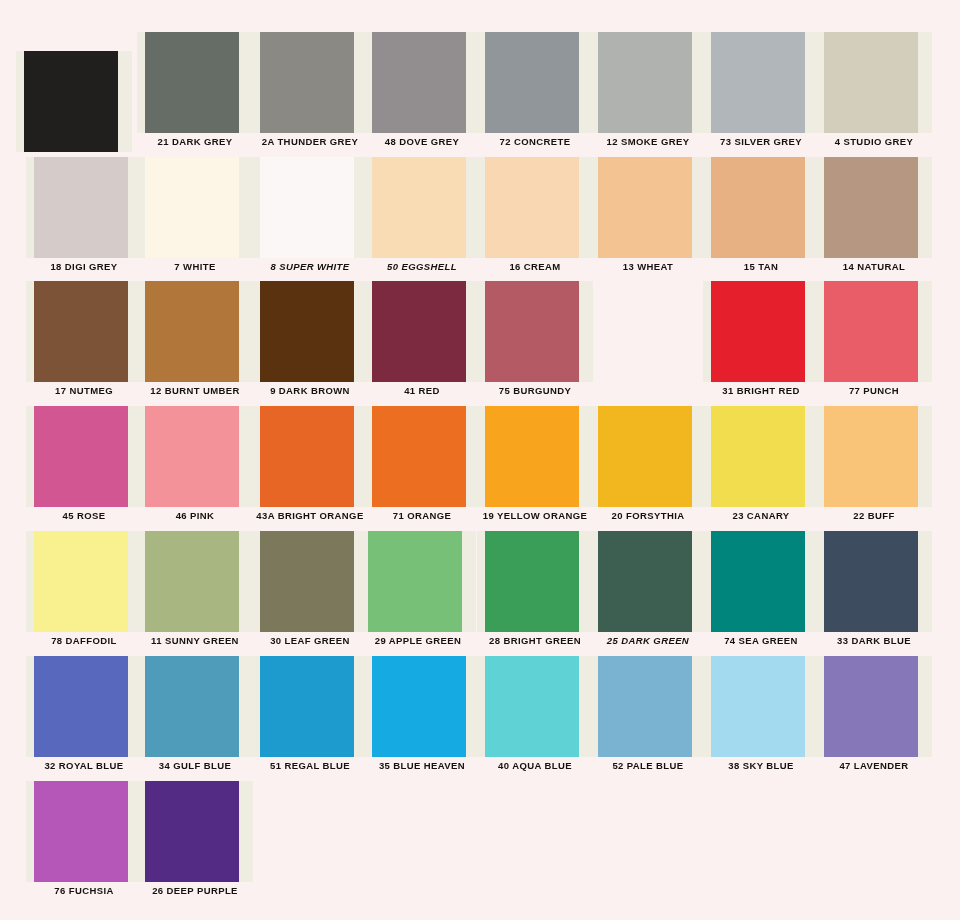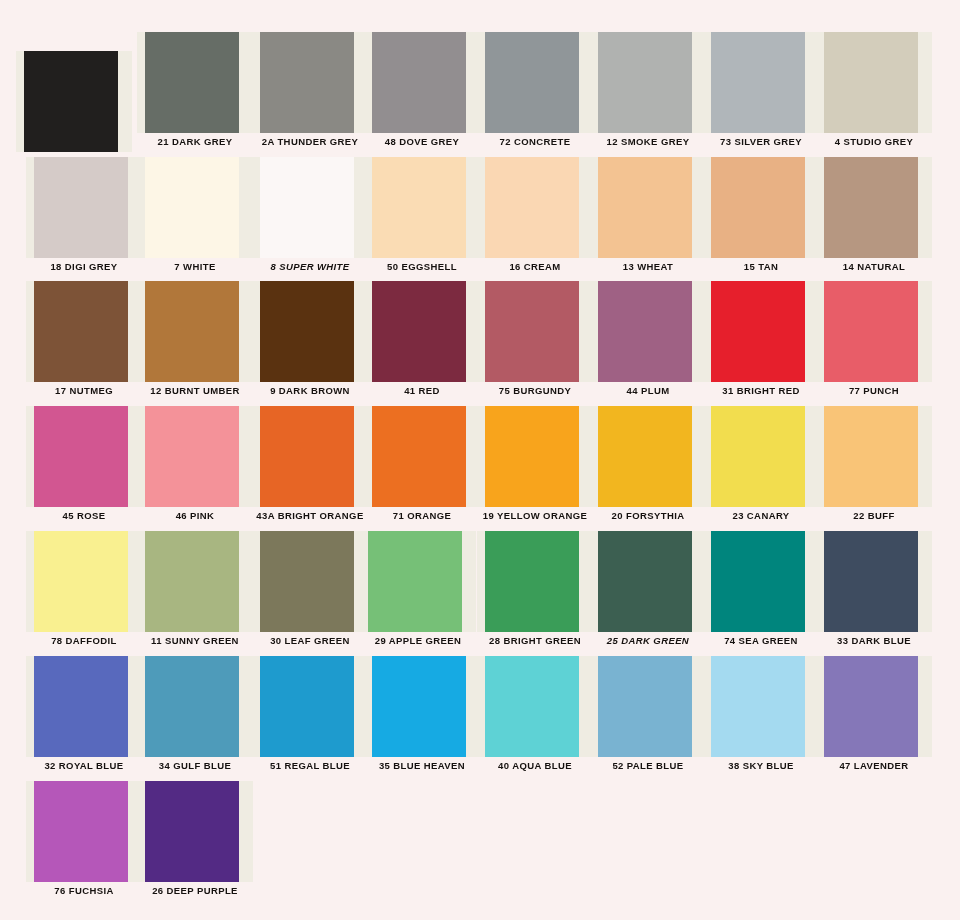--- a/index.html
+++ b/index.html
@@ -132,234 +132,228 @@
           <div class="swatch" title="7 WHITE" style="background: rgb(253, 246, 230);"></div>
         </div>
         <div class="label">7 WHITE</div>
       </div>
       <div class="cell" style="left: 252px; font-style: italic;">
         <div class="card" style="background: rgb(239, 236, 226);">
           <div class="swatch" title="8 SUPER WHITE" style="background: rgb(251, 247, 246);"></div>
         </div>
         <div class="label">8 SUPER WHITE</div>
       </div>
+      <div class="cell" style="left: 364px; font-style: italic;">
+        <div class="card" style="background: rgb(239, 236, 226);">
+          <div class="swatch" title="50 EGGSHELL" style="background: rgb(250, 220, 180);"></div>
+        </div>
+        <div class="label">50 EGGSHELL</div>
+      </div>
+      <div class="cell" style="left: 477px;">
+        <div class="card" style="background: rgb(239, 236, 226);">
+          <div class="swatch" title="16 CREAM" style="background: rgb(250, 215, 179);"></div>
+        </div>
+        <div class="label">16 CREAM</div>
+      </div>
+      <div class="cell" style="left: 590px;">
+        <div class="card" style="background: rgb(239, 236, 226);">
+          <div class="swatch" title="13 WHEAT" style="background: rgb(243, 195, 146);"></div>
+        </div>
+        <div class="label">13 WHEAT</div>
+      </div>
+      <div class="cell" style="left: 703px;">
+        <div class="card" style="background: rgb(239, 236, 226);">
+          <div class="swatch" title="15 TAN" style="background: rgb(232, 177, 132);"></div>
+        </div>
+        <div class="label">15 TAN</div>
+      </div>
+      <div class="cell" style="left: 816px;">
+        <div class="card" style="background: rgb(239, 236, 226);">
+          <div class="swatch" title="14 NATURAL" style="background: rgb(182, 151, 129);"></div>
+        </div>
+        <div class="label">14 NATURAL</div>
+      </div>
+    </div>
+    <div class="row" style="top: 281px;">
+      <div class="cell" style="left: 26px;">
+        <div class="card" style="background: rgb(239, 236, 226);">
+          <div class="swatch" title="17 NUTMEG" style="background: rgb(125, 83, 55);"></div>
+        </div>
+        <div class="label">17 NUTMEG</div>
+      </div>
+      <div class="cell" style="left: 137px;">
+        <div class="card" style="background: rgb(239, 236, 226);">
+          <div class="swatch" title="10 BURNT UMBER" style="background: rgb(177, 119, 58);"></div>
+        </div>
+        <div class="label">12 BURNT UMBER</div>
+      </div>
+      <div class="cell" style="left: 252px;">
+        <div class="card" style="background: rgb(239, 236, 226);">
+          <div class="swatch" title="9 DARK BROWN" style="background: rgb(90, 50, 16);"></div>
+        </div>
+        <div class="label">9 DARK BROWN</div>
+      </div>
       <div class="cell" style="left: 364px;">
         <div class="card" style="background: rgb(239, 236, 226);">
-          <div class="swatch" title="50 EGGSHELL" style="background: rgb(250, 220, 180);"></div>
-        </div>
-        <div class="label">50 EGGSHELL</div>
-      </div>
-      <div class="cell" style="left: 477px;">
-        <div class="card" style="background: rgb(239, 236, 226);">
-          <div class="swatch" title="16 CREAM" style="background: rgb(250, 215, 179);"></div>
-        </div>
-        <div class="label">16 CREAM</div>
+          <div class="swatch" title="41 RED" style="background: rgb(124, 42, 64);"></div>
+        </div>
+        <div class="label">41 RED</div>
+      </div>
+      <div class="cell" style="left: 477px;">
+        <div class="card" style="background: rgb(239, 236, 226);">
+          <div class="swatch" title="75 BURGUNDY" style="background: rgb(179, 90, 100);"></div>
+        </div>
+        <div class="label">75 BURGUNDY</div>
+      </div>
+      <div class="cell" style="left: 703px;">
+        <div class="card" style="background: rgb(239, 236, 226);">
+          <div class="swatch" title="31 BRIGHT RED" style="background: rgb(230, 31, 44);"></div>
+        </div>
+        <div class="label">31 BRIGHT RED</div>
+      </div>
+      <div class="cell" style="left: 816px;">
+        <div class="card" style="background: rgb(239, 236, 226);">
+          <div class="swatch" title="77 PUNCH" style="background: rgb(232, 93, 104);"></div>
+        </div>
+        <div class="label">77 PUNCH</div>
+      </div>
+    </div>
+    <div class="row" style="top: 406px;">
+      <div class="cell" style="left: 26px;">
+        <div class="card" style="background: rgb(239, 236, 226);">
+          <div class="swatch" title="45 ROSE" style="background: rgb(210, 86, 145);"></div>
+        </div>
+        <div class="label">45 ROSE</div>
+      </div>
+      <div class="cell" style="left: 137px;">
+        <div class="card" style="background: rgb(239, 236, 226);">
+          <div class="swatch" title="46 PINK" style="background: rgb(244, 146, 153);"></div>
+        </div>
+        <div class="label">46 PINK</div>
+      </div>
+      <div class="cell" style="left: 252px;">
+        <div class="card" style="background: rgb(239, 236, 226);">
+          <div class="swatch" title="43A BRIGHT ORANGE" style="background: rgb(231, 101, 37);"></div>
+        </div>
+        <div class="label">43A BRIGHT ORANGE</div>
+      </div>
+      <div class="cell" style="left: 364px;">
+        <div class="card" style="background: rgb(239, 236, 226);">
+          <div class="swatch" title="71 ORANGE" style="background: rgb(236, 111, 33);"></div>
+        </div>
+        <div class="label">71 ORANGE</div>
+      </div>
+      <div class="cell" style="left: 477px;">
+        <div class="card" style="background: rgb(239, 236, 226);">
+          <div class="swatch" title="19 YELLOW ORANGE" style="background: rgb(248, 164, 28);"></div>
+        </div>
+        <div class="label">19 YELLOW ORANGE</div>
       </div>
       <div class="cell" style="left: 590px;">
         <div class="card" style="background: rgb(239, 236, 226);">
-          <div class="swatch" title="13 WHEAT" style="background: rgb(243, 195, 146);"></div>
-        </div>
-        <div class="label">13 WHEAT</div>
-      </div>
-      <div class="cell" style="left: 703px;">
-        <div class="card" style="background: rgb(239, 236, 226);">
-          <div class="swatch" title="15 TAN" style="background: rgb(232, 177, 132);"></div>
-        </div>
-        <div class="label">15 TAN</div>
-      </div>
-      <div class="cell" style="left: 816px;">
-        <div class="card" style="background: rgb(239, 236, 226);">
-          <div class="swatch" title="14 NATURAL" style="background: rgb(182, 151, 129);"></div>
-        </div>
-        <div class="label">14 NATURAL</div>
-      </div>
-    </div>
-    <div class="row" style="top: 281px;">
-      <div class="cell" style="left: 26px;">
-        <div class="card" style="background: rgb(239, 236, 226);">
-          <div class="swatch" title="17 NUTMEG" style="background: rgb(125, 83, 55);"></div>
-        </div>
-        <div class="label">17 NUTMEG</div>
-      </div>
-      <div class="cell" style="left: 137px;">
-        <div class="card" style="background: rgb(239, 236, 226);">
-          <div class="swatch" title="10 BURNT UMBER" style="background: rgb(177, 119, 58);"></div>
-        </div>
-        <div class="label">12 BURNT UMBER</div>
-      </div>
-      <div class="cell" style="left: 252px;">
-        <div class="card" style="background: rgb(239, 236, 226);">
-          <div class="swatch" title="9 DARK BROWN" style="background: rgb(90, 50, 16);"></div>
-        </div>
-        <div class="label">9 DARK BROWN</div>
+          <div class="swatch" title="20 FORSYTHIA" style="background: rgb(242, 182, 31);"></div>
+        </div>
+        <div class="label">20 FORSYTHIA</div>
+      </div>
+      <div class="cell" style="left: 703px;">
+        <div class="card" style="background: rgb(239, 236, 226);">
+          <div class="swatch" title="23 CANARY" style="background: rgb(242, 221, 78);"></div>
+        </div>
+        <div class="label">23 CANARY</div>
+      </div>
+      <div class="cell" style="left: 816px;">
+        <div class="card" style="background: rgb(239, 236, 226);">
+          <div class="swatch" title="22 BUFF" style="background: rgb(249, 196, 119);"></div>
+        </div>
+        <div class="label">22 BUFF</div>
+      </div>
+    </div>
+    <div class="row" style="top: 531px;">
+      <div class="cell" style="left: 26px;">
+        <div class="card" style="background: rgb(239, 236, 226);">
+          <div class="swatch" title="78 DAFFODIL" style="background: rgb(249, 240, 144);"></div>
+        </div>
+        <div class="label">78 DAFFODIL</div>
+      </div>
+      <div class="cell" style="left: 137px;">
+        <div class="card" style="background: rgb(239, 236, 226);">
+          <div class="swatch" title="11 SUNNY GREEN" style="background: rgb(168, 182, 129);"></div>
+        </div>
+        <div class="label">11 SUNNY GREEN</div>
+      </div>
+      <div class="cell" style="left: 252px;">
+        <div class="card" style="background: rgb(239, 236, 226);">
+          <div class="swatch" title="30 LEAF GREEN" style="background: rgb(124, 120, 91);"></div>
+        </div>
+        <div class="label">30 LEAF GREEN</div>
+      </div>
+      <div class="cell" style="left: 360px;">
+        <div class="card" style="background: rgb(239, 236, 226);">
+          <div class="swatch" title="29 APPLE GREEN" style="background: rgb(118, 192, 119);"></div>
+        </div>
+        <div class="label">29 APPLE GREEN</div>
+      </div>
+      <div class="cell" style="left: 477px;">
+        <div class="card" style="background: rgb(239, 236, 226);">
+          <div class="swatch" title="28 BRIGHT GREEN" style="background: rgb(58, 157, 88);"></div>
+        </div>
+        <div class="label">28 BRIGHT GREEN</div>
+      </div>
+      <div class="cell" style="left: 590px; font-style: italic;">
+        <div class="card" style="background: rgb(239, 236, 226);">
+          <div class="swatch" title="25 DARK GREEN" style="background: rgb(60, 95, 81);"></div>
+        </div>
+        <div class="label">25 DARK GREEN</div>
+      </div>
+      <div class="cell" style="left: 703px;">
+        <div class="card" style="background: rgb(239, 236, 226);">
+          <div class="swatch" title="74 SEA GREEN" style="background: rgb(0, 133, 125);"></div>
+        </div>
+        <div class="label">74 SEA GREEN</div>
+      </div>
+      <div class="cell" style="left: 816px;">
+        <div class="card" style="background: rgb(239, 236, 226);">
+          <div class="swatch" title="33 DARK BLUE" style="background: rgb(62, 76, 96);"></div>
+        </div>
+        <div class="label">33 DARK BLUE</div>
+      </div>
+    </div>
+    <div class="row" style="top: 656px;">
+      <div class="cell" style="left: 26px;">
+        <div class="card" style="background: rgb(239, 236, 226);">
+          <div class="swatch" title="32 ROYAL BLUE" style="background: rgb(88, 105, 189);"></div>
+        </div>
+        <div class="label">32 ROYAL BLUE</div>
+      </div>
+      <div class="cell" style="left: 137px;">
+        <div class="card" style="background: rgb(239, 236, 226);">
+          <div class="swatch" title="34 GULF BLUE" style="background: rgb(78, 155, 186);"></div>
+        </div>
+        <div class="label">34 GULF BLUE</div>
+      </div>
+      <div class="cell" style="left: 252px;">
+        <div class="card" style="background: rgb(239, 236, 226);">
+          <div class="swatch" title="51 REGAL BLUE" style="background: rgb(30, 155, 206);"></div>
+        </div>
+        <div class="label">51 REGAL BLUE</div>
       </div>
       <div class="cell" style="left: 364px;">
         <div class="card" style="background: rgb(239, 236, 226);">
-          <div class="swatch" title="41 RED" style="background: rgb(124, 42, 64);"></div>
-        </div>
-        <div class="label">41 RED</div>
-      </div>
-      <div class="cell" style="left: 477px;">
-        <div class="card" style="background: rgb(239, 236, 226);">
-          <div class="swatch" title="75 BURGUNDY" style="background: rgb(179, 90, 100);"></div>
-        </div>
-        <div class="label">75 BURGUNDY</div>
+          <div class="swatch" title="35 BLUE HEAVEN" style="background: rgb(22, 170, 227);"></div>
+        </div>
+        <div class="label">35 BLUE HEAVEN</div>
+      </div>
+      <div class="cell" style="left: 477px;">
+        <div class="card" style="background: rgb(239, 236, 226);">
+          <div class="swatch" title="40 AQUA BLUE" style="background: rgb(94, 210, 213);"></div>
+        </div>
+        <div class="label">40 AQUA BLUE</div>
       </div>
       <div class="cell" style="left: 590px;">
         <div class="card" style="background: rgb(239, 236, 226);">
-          <div class="swatch" title="44 PLUM" style="background: rgb(159, 97, 132);"></div>
-        </div>
-        <div class="label">44 PLUM</div>
-      </div>
-      <div class="cell" style="left: 703px;">
-        <div class="card" style="background: rgb(239, 236, 226);">
-          <div class="swatch" title="31 BRIGHT RED" style="background: rgb(230, 31, 44);"></div>
-        </div>
-        <div class="label">31 BRIGHT RED</div>
-      </div>
-      <div class="cell" style="left: 816px;">
-        <div class="card" style="background: rgb(239, 236, 226);">
-          <div class="swatch" title="77 PUNCH" style="background: rgb(232, 93, 104);"></div>
-        </div>
-        <div class="label">77 PUNCH</div>
-      </div>
-    </div>
-    <div class="row" style="top: 406px;">
-      <div class="cell" style="left: 26px;">
-        <div class="card" style="background: rgb(239, 236, 226);">
-          <div class="swatch" title="45 ROSE" style="background: rgb(210, 86, 145);"></div>
-        </div>
-        <div class="label">45 ROSE</div>
-      </div>
-      <div class="cell" style="left: 137px;">
-        <div class="card" style="background: rgb(239, 236, 226);">
-          <div class="swatch" title="46 PINK" style="background: rgb(244, 146, 153);"></div>
-        </div>
-        <div class="label">46 PINK</div>
-      </div>
-      <div class="cell" style="left: 252px;">
-        <div class="card" style="background: rgb(239, 236, 226);">
-          <div class="swatch" title="43A BRIGHT ORANGE" style="background: rgb(231, 101, 37);"></div>
-        </div>
-        <div class="label">43A BRIGHT ORANGE</div>
-      </div>
-      <div class="cell" style="left: 364px;">
-        <div class="card" style="background: rgb(239, 236, 226);">
-          <div class="swatch" title="71 ORANGE" style="background: rgb(236, 111, 33);"></div>
-        </div>
-        <div class="label">71 ORANGE</div>
-      </div>
-      <div class="cell" style="left: 477px;">
-        <div class="card" style="background: rgb(239, 236, 226);">
-          <div class="swatch" title="19 YELLOW ORANGE" style="background: rgb(248, 164, 28);"></div>
-        </div>
-        <div class="label">19 YELLOW ORANGE</div>
-      </div>
-      <div class="cell" style="left: 590px;">
-        <div class="card" style="background: rgb(239, 236, 226);">
-          <div class="swatch" title="20 FORSYTHIA" style="background: rgb(242, 182, 31);"></div>
-        </div>
-        <div class="label">20 FORSYTHIA</div>
-      </div>
-      <div class="cell" style="left: 703px;">
-        <div class="card" style="background: rgb(239, 236, 226);">
-          <div class="swatch" title="23 CANARY" style="background: rgb(242, 221, 78);"></div>
-        </div>
-        <div class="label">23 CANARY</div>
-      </div>
-      <div class="cell" style="left: 816px;">
-        <div class="card" style="background: rgb(239, 236, 226);">
-          <div class="swatch" title="22 BUFF" style="background: rgb(249, 196, 119);"></div>
-        </div>
-        <div class="label">22 BUFF</div>
-      </div>
-    </div>
-    <div class="row" style="top: 531px;">
-      <div class="cell" style="left: 26px;">
-        <div class="card" style="background: rgb(239, 236, 226);">
-          <div class="swatch" title="78 DAFFODIL" style="background: rgb(249, 240, 144);"></div>
-        </div>
-        <div class="label">78 DAFFODIL</div>
-      </div>
-      <div class="cell" style="left: 137px;">
-        <div class="card" style="background: rgb(239, 236, 226);">
-          <div class="swatch" title="11 SUNNY GREEN" style="background: rgb(168, 182, 129);"></div>
-        </div>
-        <div class="label">11 SUNNY GREEN</div>
-      </div>
-      <div class="cell" style="left: 252px;">
-        <div class="card" style="background: rgb(239, 236, 226);">
-          <div class="swatch" title="30 LEAF GREEN" style="background: rgb(124, 120, 91);"></div>
-        </div>
-        <div class="label">30 LEAF GREEN</div>
-      </div>
-      <div class="cell" style="left: 360px;">
-        <div class="card" style="background: rgb(239, 236, 226);">
-          <div class="swatch" title="29 APPLE GREEN" style="background: rgb(118, 192, 119);"></div>
-        </div>
-        <div class="label">29 APPLE GREEN</div>
-      </div>
-      <div class="cell" style="left: 477px;">
-        <div class="card" style="background: rgb(239, 236, 226);">
-          <div class="swatch" title="28 BRIGHT GREEN" style="background: rgb(58, 157, 88);"></div>
-        </div>
-        <div class="label">28 BRIGHT GREEN</div>
-      </div>
-      <div class="cell" style="left: 590px; font-style: italic;">
-        <div class="card" style="background: rgb(239, 236, 226);">
-          <div class="swatch" title="25 DARK GREEN" style="background: rgb(60, 95, 81);"></div>
-        </div>
-        <div class="label">25 DARK GREEN</div>
-      </div>
-      <div class="cell" style="left: 703px;">
-        <div class="card" style="background: rgb(239, 236, 226);">
-          <div class="swatch" title="74 SEA GREEN" style="background: rgb(0, 133, 125);"></div>
-        </div>
-        <div class="label">74 SEA GREEN</div>
-      </div>
-      <div class="cell" style="left: 816px;">
-        <div class="card" style="background: rgb(239, 236, 226);">
-          <div class="swatch" title="33 DARK BLUE" style="background: rgb(62, 76, 96);"></div>
-        </div>
-        <div class="label">33 DARK BLUE</div>
-      </div>
-    </div>
-    <div class="row" style="top: 656px;">
-      <div class="cell" style="left: 26px;">
-        <div class="card" style="background: rgb(239, 236, 226);">
-          <div class="swatch" title="32 ROYAL BLUE" style="background: rgb(88, 105, 189);"></div>
-        </div>
-        <div class="label">32 ROYAL BLUE</div>
-      </div>
-      <div class="cell" style="left: 137px;">
-        <div class="card" style="background: rgb(239, 236, 226);">
-          <div class="swatch" title="34 GULF BLUE" style="background: rgb(78, 155, 186);"></div>
-        </div>
-        <div class="label">34 GULF BLUE</div>
-      </div>
-      <div class="cell" style="left: 252px;">
-        <div class="card" style="background: rgb(239, 236, 226);">
-          <div class="swatch" title="51 REGAL BLUE" style="background: rgb(30, 155, 206);"></div>
-        </div>
-        <div class="label">51 REGAL BLUE</div>
-      </div>
-      <div class="cell" style="left: 364px;">
-        <div class="card" style="background: rgb(239, 236, 226);">
-          <div class="swatch" title="35 BLUE HEAVEN" style="background: rgb(22, 170, 227);"></div>
-        </div>
-        <div class="label">35 BLUE HEAVEN</div>
-      </div>
-      <div class="cell" style="left: 477px;">
-        <div class="card" style="background: rgb(239, 236, 226);">
-          <div class="swatch" title="40 AQUA BLUE" style="background: rgb(94, 210, 213);"></div>
-        </div>
-        <div class="label">40 AQUA BLUE</div>
-      </div>
-      <div class="cell" style="left: 590px;">
-        <div class="card" style="background: rgb(239, 236, 226);">
           <div class="swatch" title="52 PALE BLUE" style="background: rgb(121, 179, 209);"></div>
         </div>
         <div class="label">52 PALE BLUE</div>
       </div>
       <div class="cell" style="left: 703px;">
         <div class="card" style="background: rgb(239, 236, 226);">
           <div class="swatch" title="38 SKY BLUE" style="background: rgb(164, 218, 240);"></div>
         </div>
         <div class="label">38 SKY BLUE</div>
       </div>

